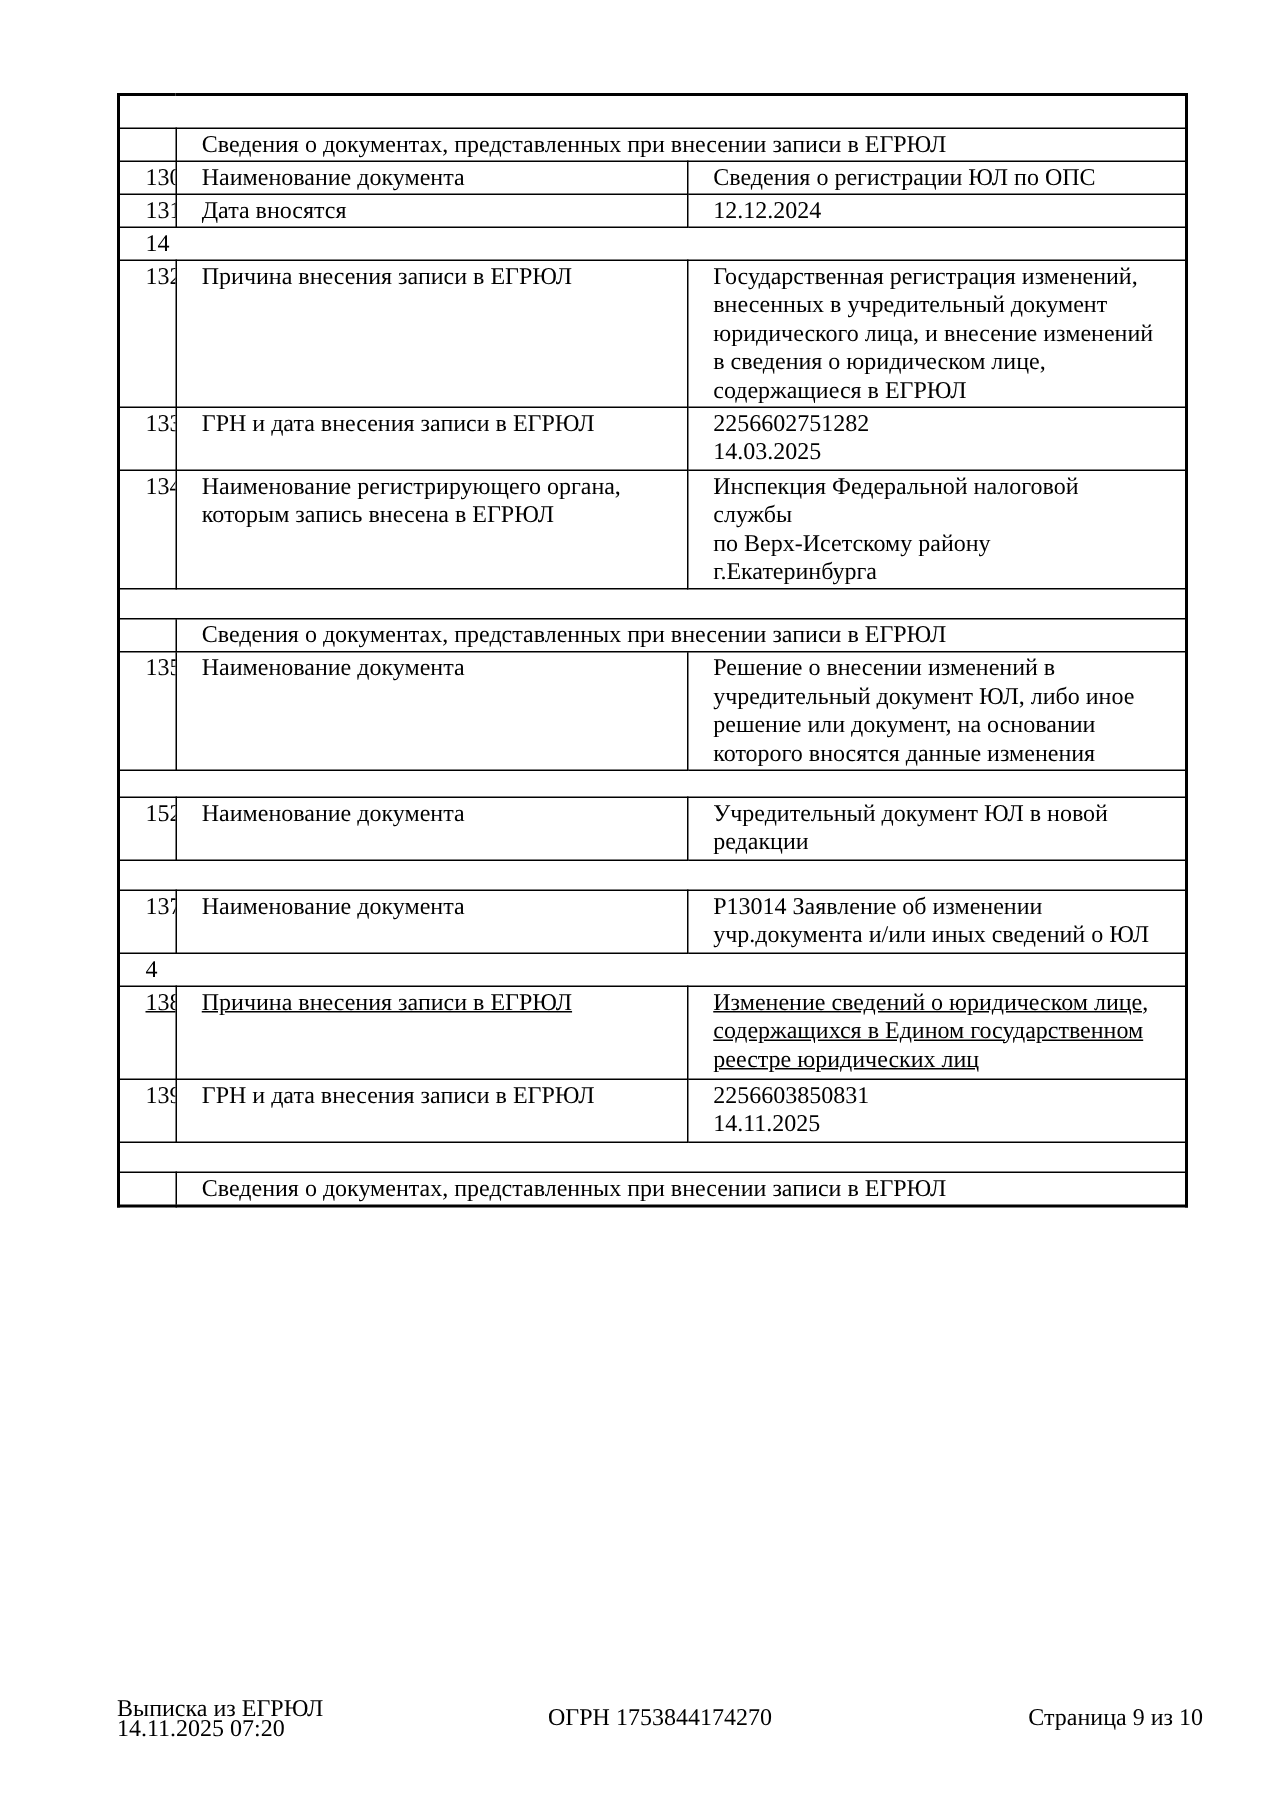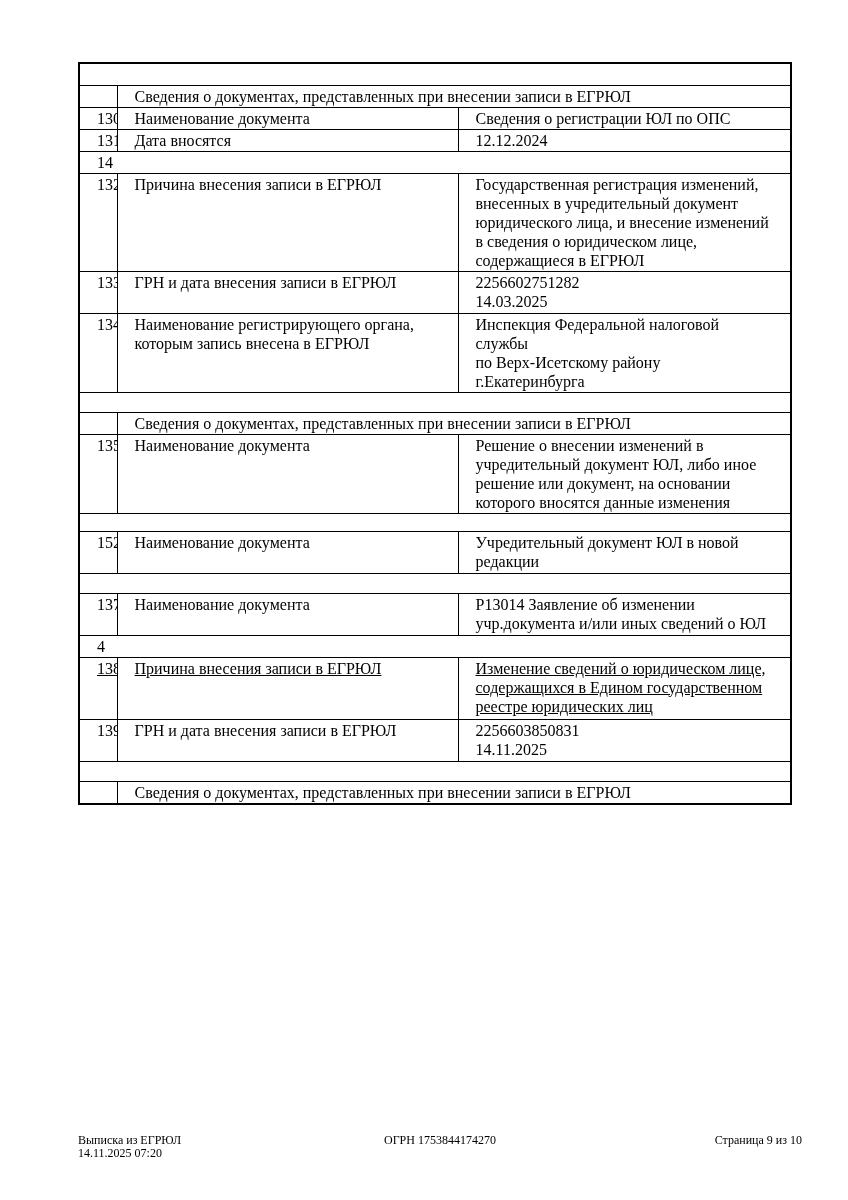--- a/index.html
+++ b/index.html
@@ -41,22 +41,22 @@
     font-weight: normal;
   }
   td.group-header-cell { }
   tr.blank-row td { padding: 0; }
   .footer {
     position: absolute;
     left: 78px;
     top: 1134px;
     width: 724px;
     display: flex;
-    align-items: flex-start;
-    font-size: 12px;
+    align-items: center;
+    font-size: 16px;
     line-height: 12.5px;
   }
   .footer-left   { flex: 1; text-align: left; }
   .footer-center { flex: 1; text-align: center; }
   .footer-right  { flex: 1; text-align: right; }
 </style>
 </head>
 <body>
 
 <div class="page">

